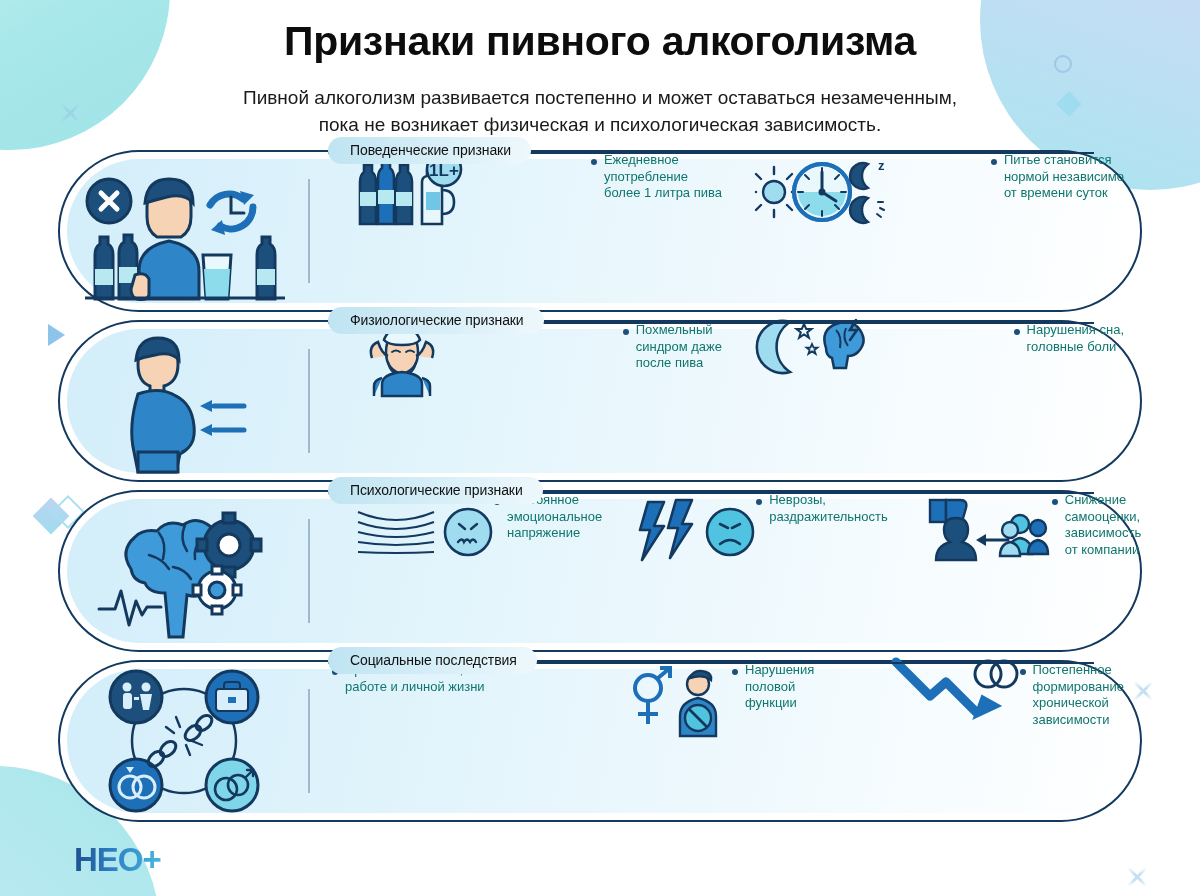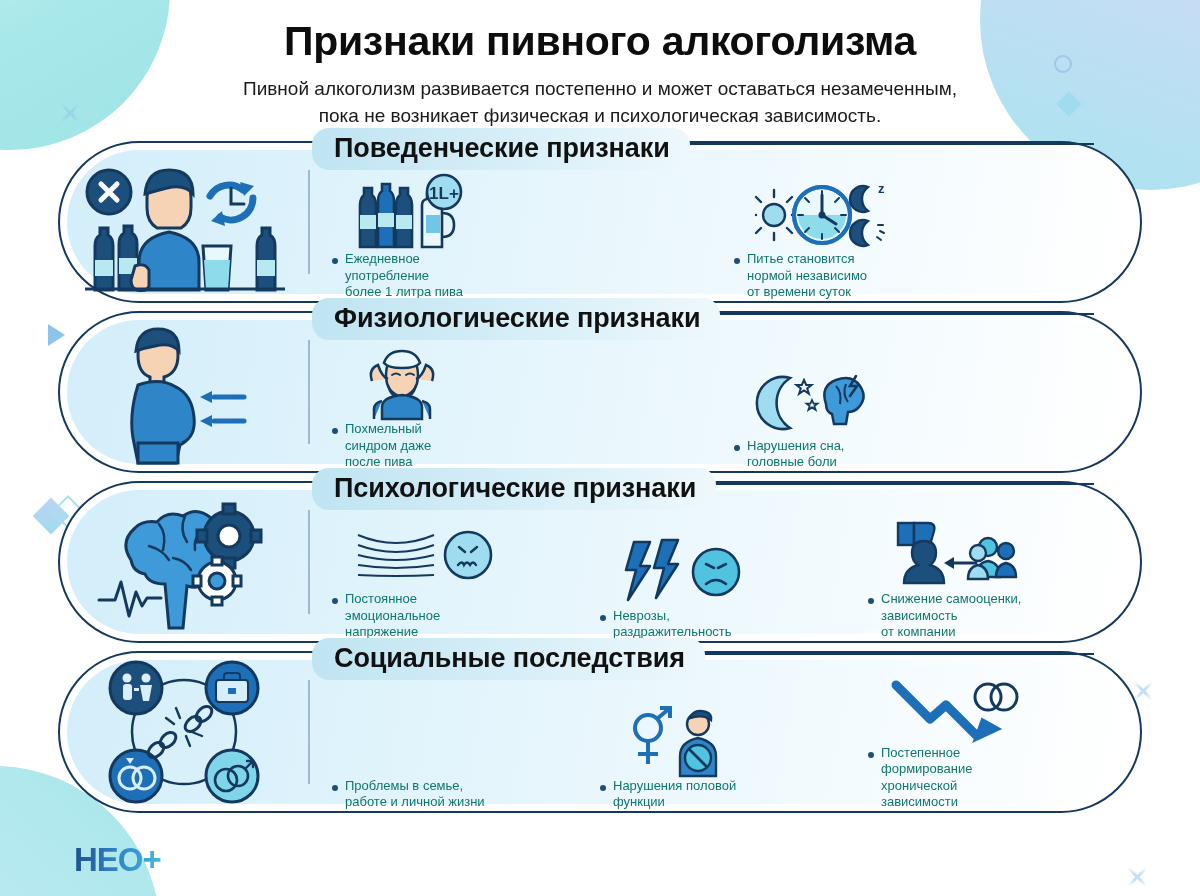--- a/index.html
+++ b/index.html
@@ -87,21 +87,21 @@
     padding-top: 18px;
   }
   .title {
     font-size: 41px;
     font-weight: 700;
     letter-spacing: -0.3px;
     color: #0d0d0d;
     line-height: 1.15;
   }
   .subtitle {
-    margin-top: 11px;
+    margin-top: 20px;
     font-size: 19px;
     color: #1a1a1a;
     line-height: 1.42;
     font-weight: 400;
   }
 
   
   .sections {
     position: relative;
     z-index: 2;
@@ -122,28 +122,28 @@
 
   .section-inner {
     position: absolute;
     inset: 7px 9px 7px 7px;
     border-radius: 74px;
     background: linear-gradient(100deg, #d3eefa 0%, #e4f5fc 40%, #f4fbfe 75%, #ffffff 100%);
   }
 
   .section-title {
     position: absolute;
-    left: 252px;
+    left: 268px;
     top: -15px;
     z-index: 6;
     background: linear-gradient(90deg, #bfe4f2 0%, #d8eff8 55%, #eef8fc 100%);
     border-radius: 17px;
     padding: 5px 20px 6px 22px;
-    font-size: 27px;
-    font-weight: 700;
+    font-size: 14px;
+    font-weight: 400;
     color: #111;
     letter-spacing: -0.1px;
     white-space: nowrap;
   }
   .title-rule {
     position: absolute;
     top: 0;
     height: 2.2px;
     background: #14395f;
     z-index: 5;
@@ -177,22 +177,22 @@
     display: flex;
     align-items: center;
     padding-left: 16px;
     padding-right: 10px;
   }
 
   .item {
     flex: 1;
     height: 100%;
     display: flex;
-    flex-direction: column;
-    justify-content: flex-end;
+    flex-direction: row;
+    justify-content: space-between;
     align-items: flex-start;
     padding: 0 6px;
   }
   .item-icon {
     height: 74px;
     display: flex;
     align-items: flex-end;
     justify-content: flex-start;
     padding-left: 22px;
     margin-bottom: 2px;

